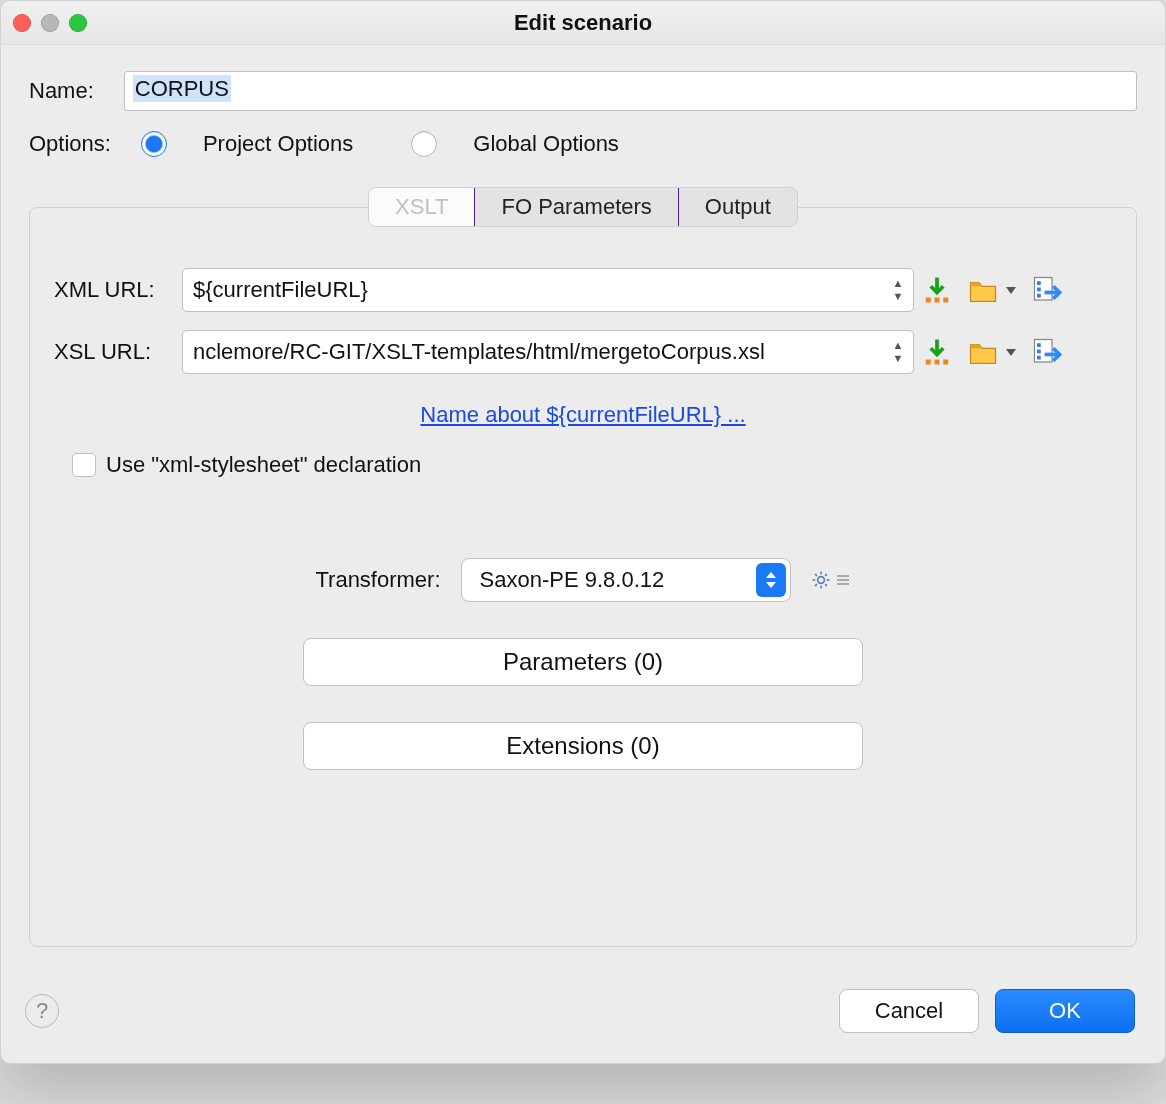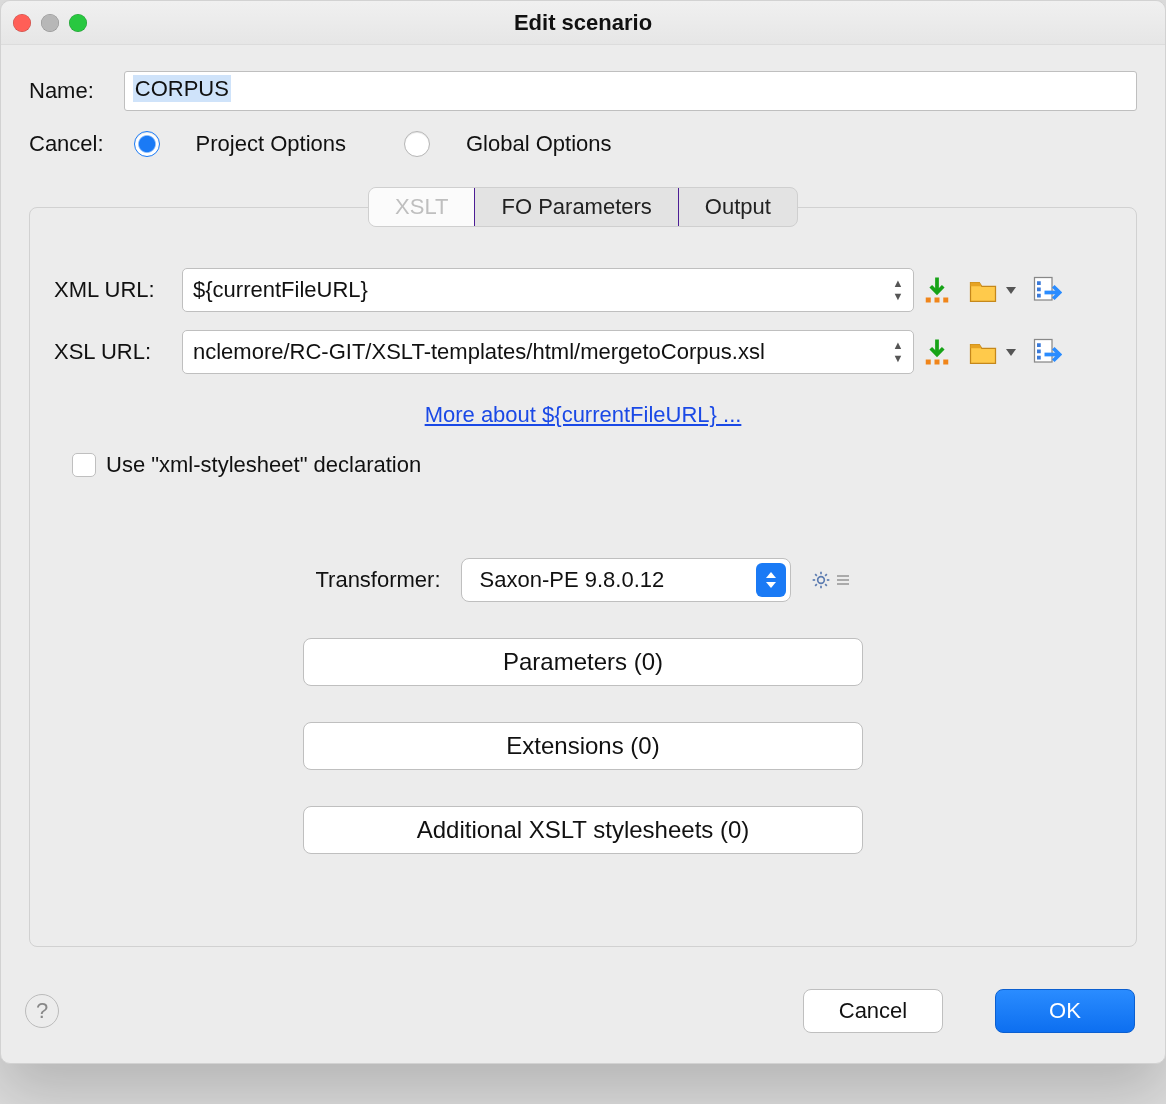--- a/index.html
+++ b/index.html
@@ -244,21 +244,20 @@
   }
   .spacer { flex:1; }
   .btn {
     min-width:140px; height:44px;
     border-radius:8px;
     border:1px solid var(--border);
     background:#fff;
     font-size:22px;
     display:flex; align-items:center; justify-content:center;
     cursor:pointer;
-    margin-left:36px;
   }
   .btn.primary {
     background:linear-gradient(to bottom,#2a8cff,#0d6ff0);
     border:1px solid #0b5fd0;
     color:#fff;
   }
 </style>
 </head>
 <body>
 
@@ -276,21 +275,21 @@
   <div class="content">
 
     <div class="row" style="margin-bottom:20px;">
       <div class="label">Name:</div>
       <div class="name-input">
         <span class="selected">CORPUS</span>
       </div>
     </div>
 
     <div class="row">
-      <div class="label">Cancel:</div>
+      <div class="label">Options:</div>
       <div class="radio checked"></div>
       <div class="radio-label">Project Options</div>
       <div class="radio"></div>
       <div class="radio-label">Global Options</div>
     </div>
 
     <div class="tabstrip-wrap">
       <div class="tabstrip">
         <div class="tab active">XSLT</div>
         <div class="tab">FO Parameters</div>
@@ -375,21 +374,21 @@
                 <rect x="4" y="5" width="3" height="3" fill="#3a7ad9"></rect>
                 <rect x="4" y="10" width="3" height="3" fill="#3a7ad9"></rect>
                 <rect x="4" y="15" width="3" height="3" fill="#3a7ad9"></rect>
                 <path d="M10 14 L22 14" stroke="#2a8cff" stroke-width="3"></path>
                 <path d="M17 9 L22 14 L17 19" stroke="#2a8cff" stroke-width="3" fill="none"></path>
               </svg>
           </div>
         </div>
       </div>
 
-      <div class="link">More about ${currentFileURL} ...</div>
+      <div class="link">Name about ${currentFileURL} ...</div>
 
       <div class="checkbox-row">
         <div class="checkbox"></div>
         <div>Use "xml-stylesheet" declaration</div>
       </div>
 
       <div class="section-lower">
         <div class="transformer-row">
           <div class="label">Transformer:</div>
           <div class="select-btn">
@@ -416,21 +415,20 @@
             <svg width="16" height="16" viewBox="0 0 24 24">
                 <line x1="3" y1="6" x2="21" y2="6" stroke="#888" stroke-width="2"></line>
                 <line x1="3" y1="12" x2="21" y2="12" stroke="#888" stroke-width="2"></line>
                 <line x1="3" y1="18" x2="21" y2="18" stroke="#888" stroke-width="2"></line>
               </svg>
           </div>
         </div>
 
         <div class="wide-btn">Parameters (0)</div>
         <div class="wide-btn">Extensions (0)</div>
-        <div class="wide-btn">Additional XSLT stylesheets (0)</div>
       </div>
 
     </div>
 
   </div>
 
   <div class="footer">
     <div class="help">?</div>
     <div class="spacer"></div>
     <div class="btn">Cancel</div>

